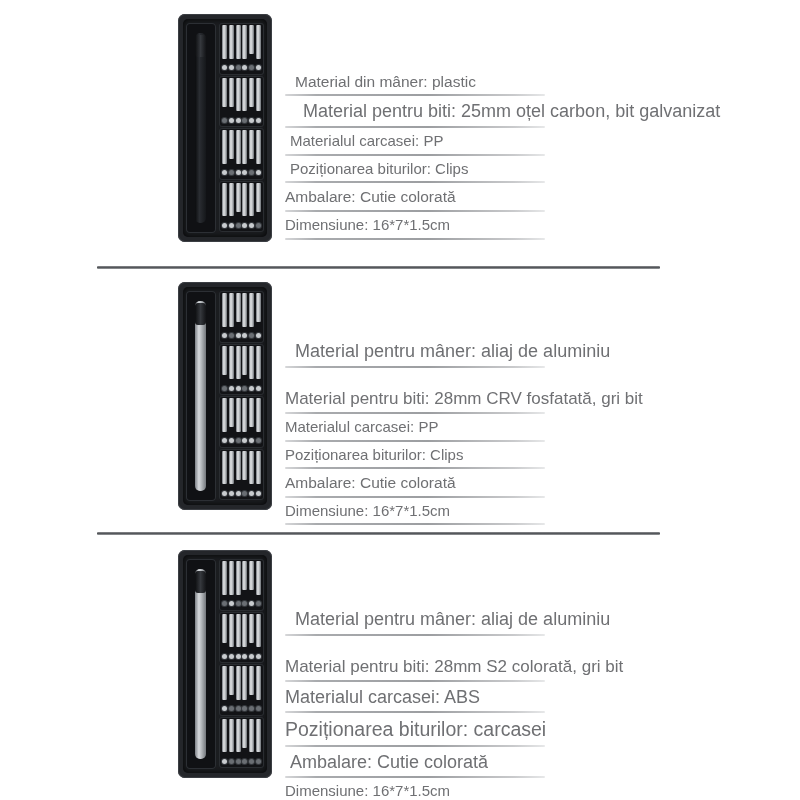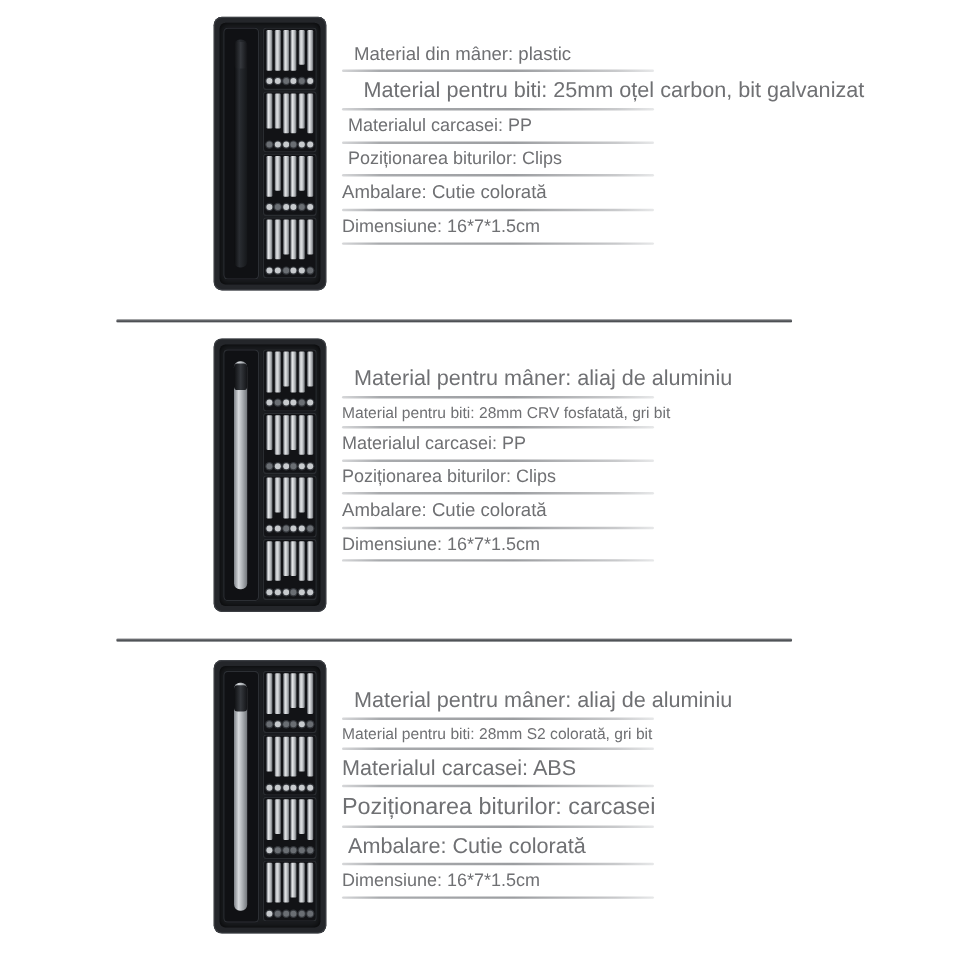--- a/index.html
+++ b/index.html
@@ -180,26 +180,26 @@
     margin-top: 3px;
     background: linear-gradient(to right, #d6d7d9 0%, #a9abae 12%, #9c9ea1 55%, #c9cacc 88%, #e7e8e9 100%);
     border-radius: 1px;
   }
 
   
   .fs-xs  { font-size: 15px; }
   .fs-sm  { font-size: 15px; }
   .fs-md  { font-size: 18px; }
   .fs-lg  { font-size: 15.5px; }
-  .fs-xl  { font-size: 13px; }
+  .fs-xl  { font-size: 17px; margin-top: 16px; }
   .fs-xxl { font-size: 19.5px; }
 
   .ind-0 { padding-left: 0px; }
   .ind-1 { padding-left: 5px; }
-  .ind-2 { padding-left: 10px; }
+  .ind-2 { padding-left: 10px; margin-top: 36px; }
   .ind-3 { padding-left: 18px; }
 </style>
 </head>
 <body>
 
 <div class="page">
 
   <div class="section sec1">
     <div class="photo-col">
       <div class="case">

